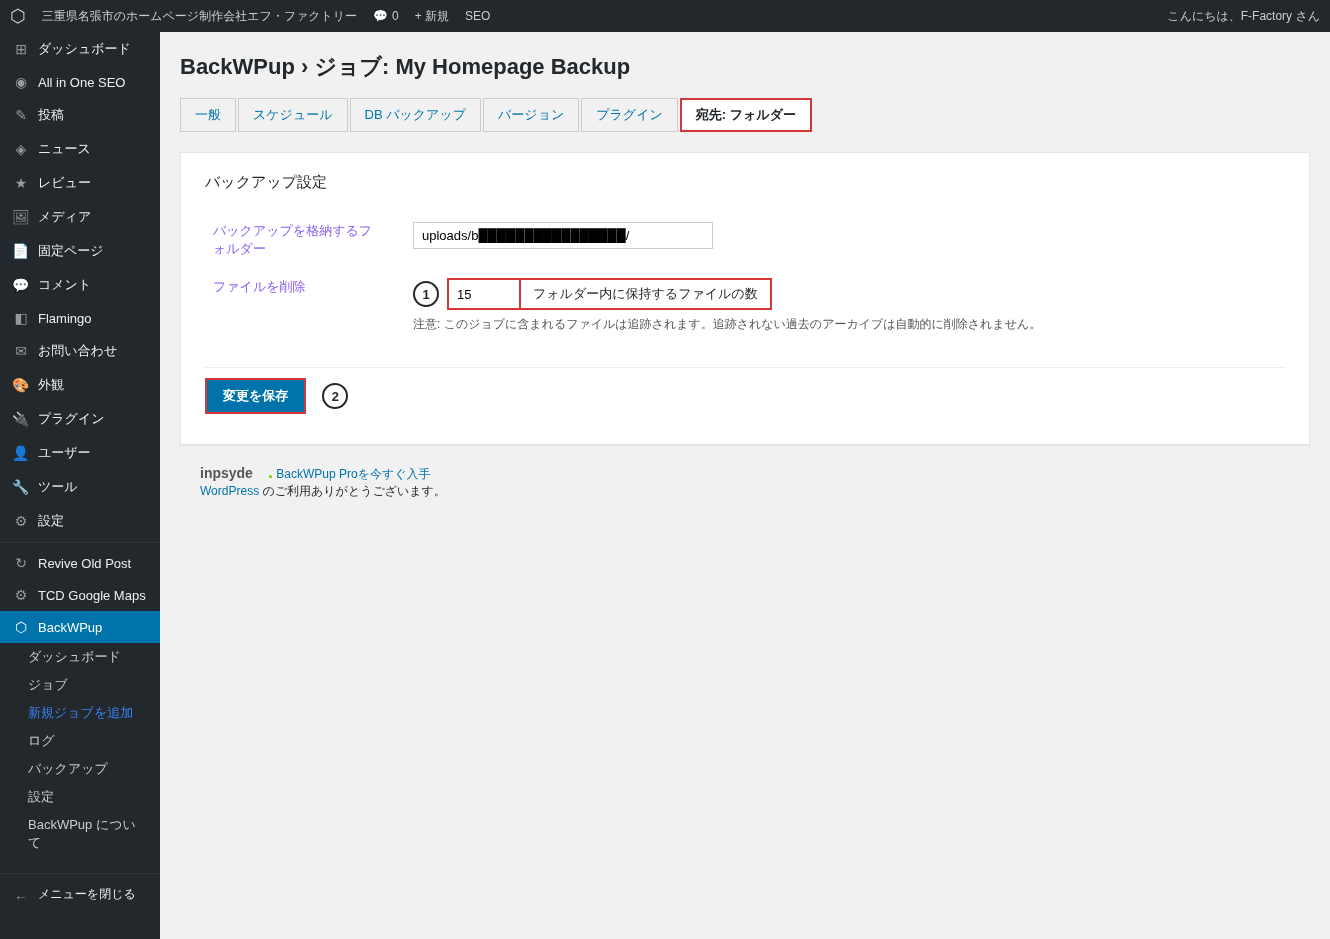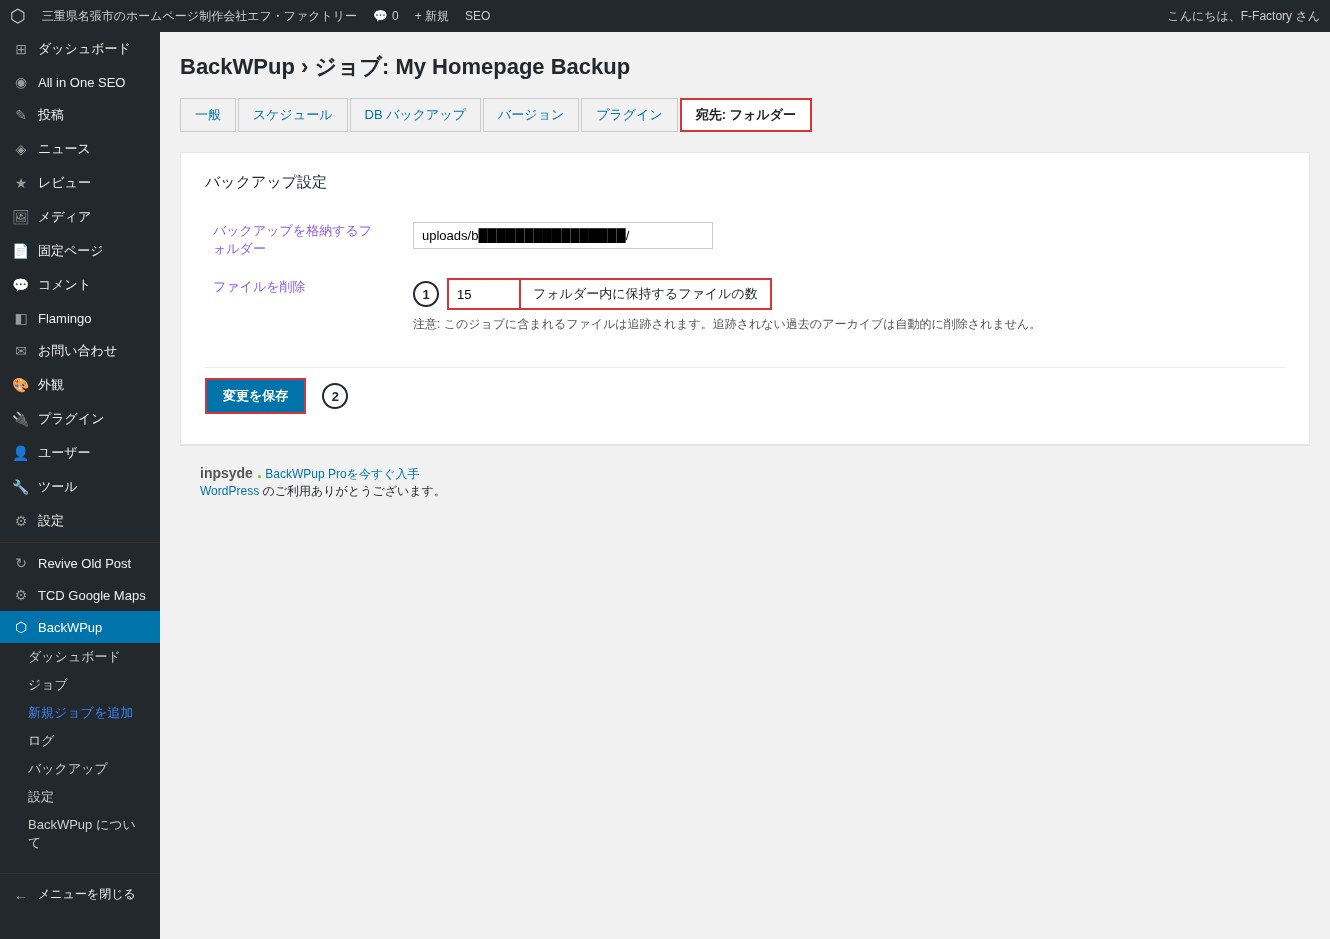--- a/index.html
+++ b/index.html
@@ -208,21 +208,21 @@
       padding: 16px 20px;
       border-top: 1px solid #e1e1e1;
       display: flex;
       justify-content: space-between;
       align-items: flex-start;
       font-size: 12px;
     }
     .footer-left a, .footer-right a { color: #0073aa; text-decoration: none; }
 
     .inpsyde-logo {
-      display: inline-flex; align-items: center; gap: 4px;
+      display: inline-flex; align-items: center; gap: 15px;
       font-size: 14px; font-weight: bold; color: #555;
     }
   </style>
 </head>
 <body>
 
 <div id="wpadminbar">
   <span class="wp-logo">⬡</span>
   <span style="font-size:12px;color:#ccc;">三重県名張市のホームページ制作会社エフ・ファクトリー</span>
   <span class="bar-item">

